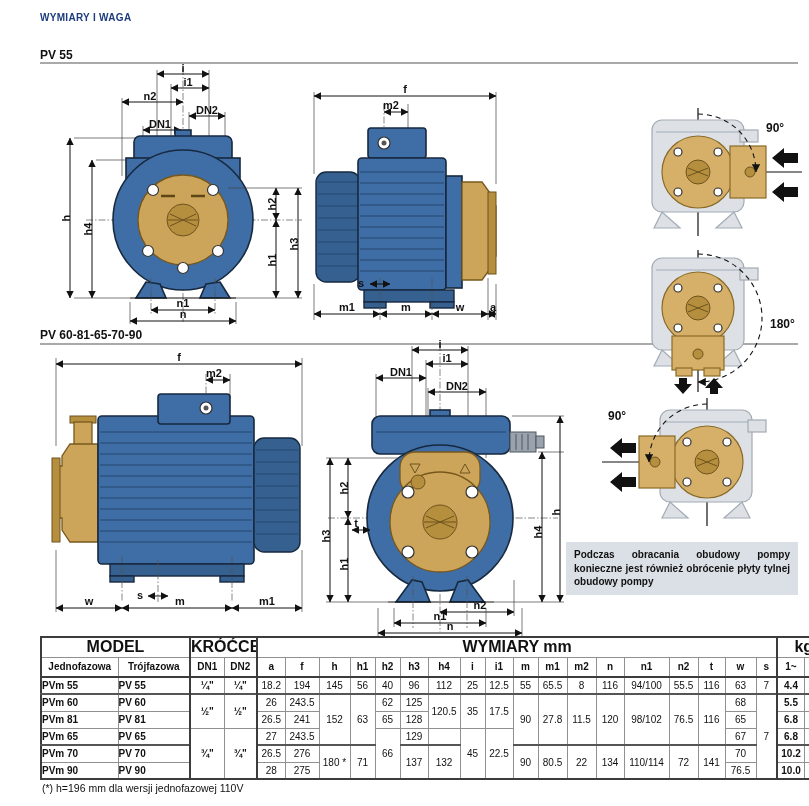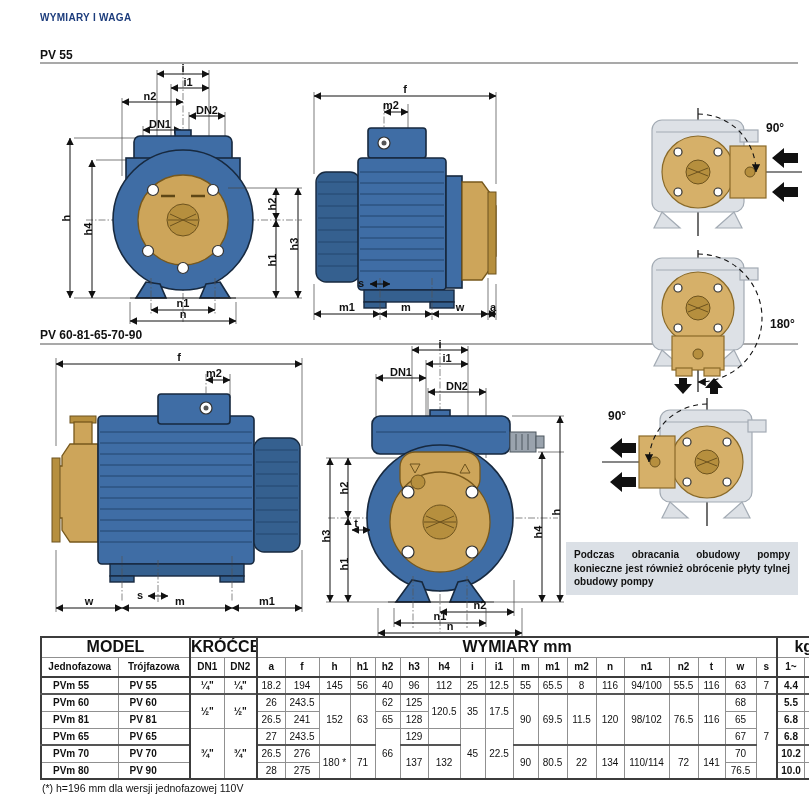--- a/index.html
+++ b/index.html
@@ -27,21 +27,21 @@
   .blk{fill:#111}
   .arc{fill:none;stroke:#111;stroke-width:1.1;stroke-dasharray:5 4;marker-end:url(#ar)}
   .rot{font-size:12px;font-weight:bold;fill:#111}
   .notebox{position:absolute;left:566px;top:542px;width:232px;background:#dbe0e6;font-size:10px;font-weight:bold;text-align:justify;padding:6px 8px;line-height:1.35}
   table{border-collapse:collapse;table-layout:fixed;position:absolute;left:40px;top:636px;width:758px;font-size:10px;border:2px solid #3c3c3c}
   th,td{border:1px solid #909090;text-align:center;padding:0;height:17px;white-space:nowrap;overflow:hidden;font-weight:normal}
   thead th{font-weight:bold;height:20px;font-size:10px}
   thead .grp{font-size:16px}
   thead tr:nth-child(2) th{border-bottom:2px solid #3c3c3c}
   .tr2{border-right:2px solid #3c3c3c}
-  td.model{text-align:left;padding-left:11px;font-weight:bold}
+  td.model{text-align:left;padding-left:0;font-weight:bold}
   td.dn{font-weight:bold}
   td.kg{font-weight:bold}
   tr.gsep>td{border-top:2px solid #555}
   .footnote{position:absolute;left:42px;top:782px;font-size:10.5px}
   .footnote b{font-weight:normal}
 </style>
 </head>
 <body>
 
 <svg width="0" height="0" style="position:absolute">
@@ -491,21 +491,21 @@
         <td class="">26</td>
         <td class="">243.5</td>
         <td rowspan="3" class="">152</td>
         <td rowspan="3" class="">63</td>
         <td class="">62</td>
         <td class="">125</td>
         <td rowspan="2" class="">120.5</td>
         <td rowspan="2" class="">35</td>
         <td rowspan="2" class="">17.5</td>
         <td rowspan="3" class="">90</td>
-        <td rowspan="3" class="">69.5</td>
+        <td rowspan="3" class="">27.8</td>
         <td rowspan="3" class="">11.5</td>
         <td rowspan="3" class="">120</td>
         <td rowspan="3" class="">98/102</td>
         <td rowspan="3" class="">76.5</td>
         <td rowspan="3" class="">116</td>
         <td class="">68</td>
         <td rowspan="5" class=" tr2">7</td>
         <td class="kg">5.5</td>
         <td class="kg">5.5</td>
       </tr>
@@ -550,21 +550,21 @@
         <td rowspan="2" class="">22</td>
         <td rowspan="2" class="">134</td>
         <td rowspan="2" class="">110/114</td>
         <td rowspan="2" class="">72</td>
         <td rowspan="2" class="">141</td>
         <td class="">70</td>
         <td class="kg">10.2</td>
         <td class="kg">9.5</td>
       </tr>
       <tr>
-        <td class="model">PVm 80</td>
+        <td class="model">PVm 90</td>
         <td class="model tr2">PV 90</td>
         <td class="">28</td>
         <td class="">275</td>
         <td class="">76.5</td>
         <td class="kg">10.0</td>
         <td class="kg">9.3</td>
       </tr>
     </tbody>
   </table>
 

